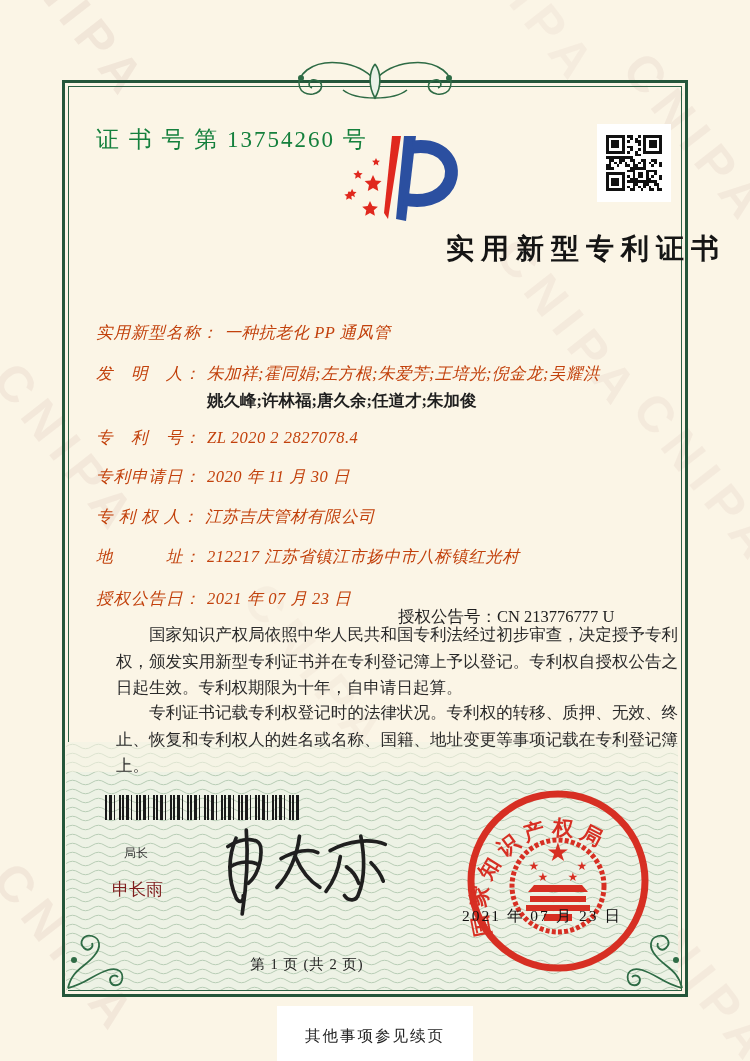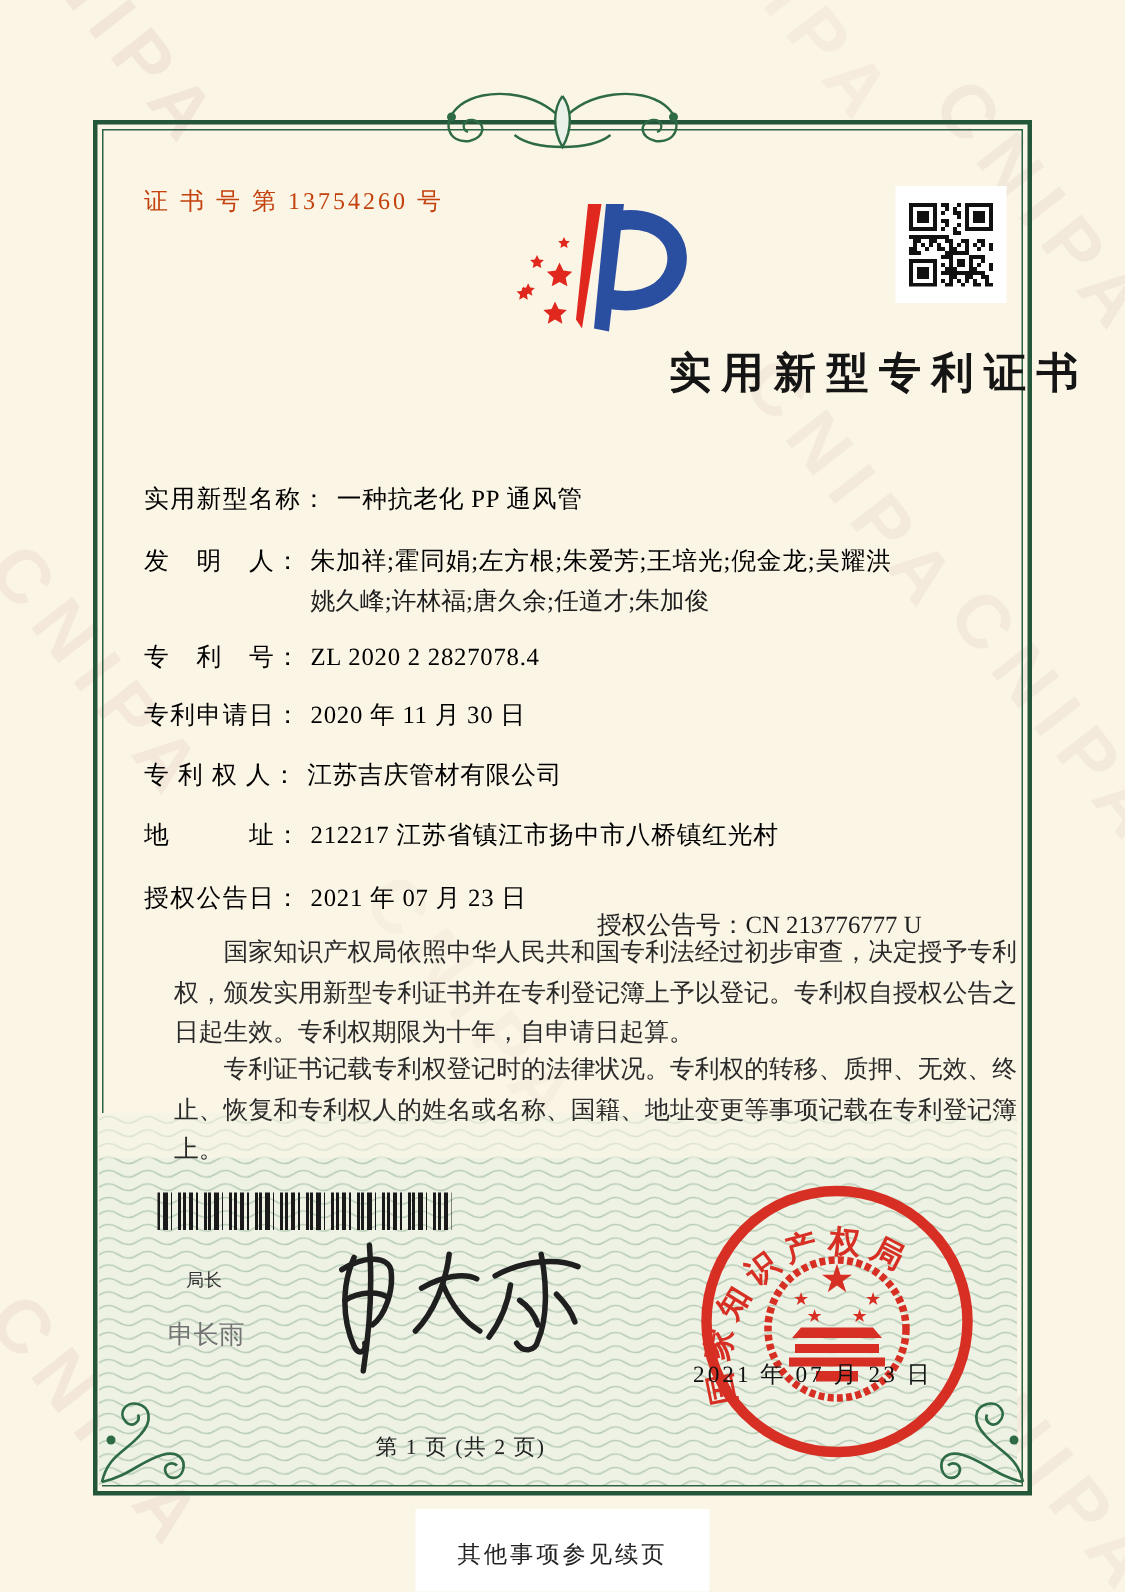--- a/index.html
+++ b/index.html
@@ -16,49 +16,49 @@
   }
   .border-outer{
     position:absolute;left:62px;top:80px;width:620px;height:911px;
     border:3px solid #24563a;
   }
   .border-inner{
     position:absolute;left:3px;top:3px;right:3px;bottom:3px;
     border:1px solid #2c6245;
   }
   .certno{
-    position:absolute;left:96px;top:124px;font-size:16px;letter-spacing:2px;color:#c2410c;
+    position:absolute;left:96px;top:124px;font-size:23px;letter-spacing:2px;color:#15803d;
   }
   .qrbox{
     position:absolute;left:597px;top:124px;width:74px;height:78px;background:#ffffff;
     display:flex;align-items:center;justify-content:center;
   }
   .logo{position:absolute;left:300px;top:133px;width:160px;height:92px;}
   .title{
     position:absolute;left:0;top:230px;width:726px;text-align:right;
     font-size:28px;font-weight:bold;letter-spacing:7px;color:#151515;
   }
-  .field{position:absolute;left:96px;font-size:16.5px;color:#000000;white-space:nowrap;}
+  .field{position:absolute;left:96px;font-size:16.5px;color:#c2410c;white-space:nowrap;font-style:italic;}
   .field .lab{letter-spacing:1px;}
   .field .val{margin-left:6px;letter-spacing:.5px;}
-  .inv2{position:absolute;left:207px;font-size:16.5px;color:#1e1e1e;}
+  .inv2{position:absolute;left:207px;font-size:16.5px;color:#1e1e1e;font-weight:bold;}
   .grant2{position:absolute;left:398px;font-size:16.5px;color:#1e1e1e;white-space:nowrap;margin-top:18px;}
   .bodytext{
     position:absolute;left:96px;width:562px;font-size:16.5px;line-height:26.5px;
     text-align:justify;text-indent:2em;color:#2a2a2a;margin-left:20px;
   }
   .guilloche{position:absolute;left:66px;top:742px;width:612px;height:248px;}
   .barcode{
     position:absolute;left:105px;top:795px;width:196px;height:25px;
     background:
       repeating-linear-gradient(90deg,#1a1a1a 0 2px,rgba(0,0,0,0) 2px 4px,#1a1a1a 4px 7px,rgba(0,0,0,0) 7px 9px,#1a1a1a 9px 10px,rgba(0,0,0,0) 10px 14px,#1a1a1a 14px 16px,rgba(0,0,0,0) 16px 17px);
   }
   .signrole{position:absolute;left:124px;top:845px;font-size:12px;color:#333;
     font-family:"Liberation Sans","DejaVu Sans",sans-serif;}
-  .signname{position:absolute;left:112px;top:878px;font-size:17px;color:#737373;
+  .signname{position:absolute;left:112px;top:878px;font-size:17px;color:#7f1d1d;
     font-family:Liberation Serif, serif;}
   .signature{position:absolute;left:205px;top:826px;width:195px;height:92px;}
   .seal{position:absolute;left:448px;top:786px;width:220px;height:190px;opacity:.96;}
   .sealdate{
     position:absolute;left:462px;top:906px;width:200px;font-size:15.5px;color:#111;
     letter-spacing:2px;white-space:nowrap;z-index:6;
   }
   .pageno{
     position:absolute;left:0;top:955px;width:614px;text-align:center;
     font-size:14.5px;color:#222;letter-spacing:1px;z-index:4;

